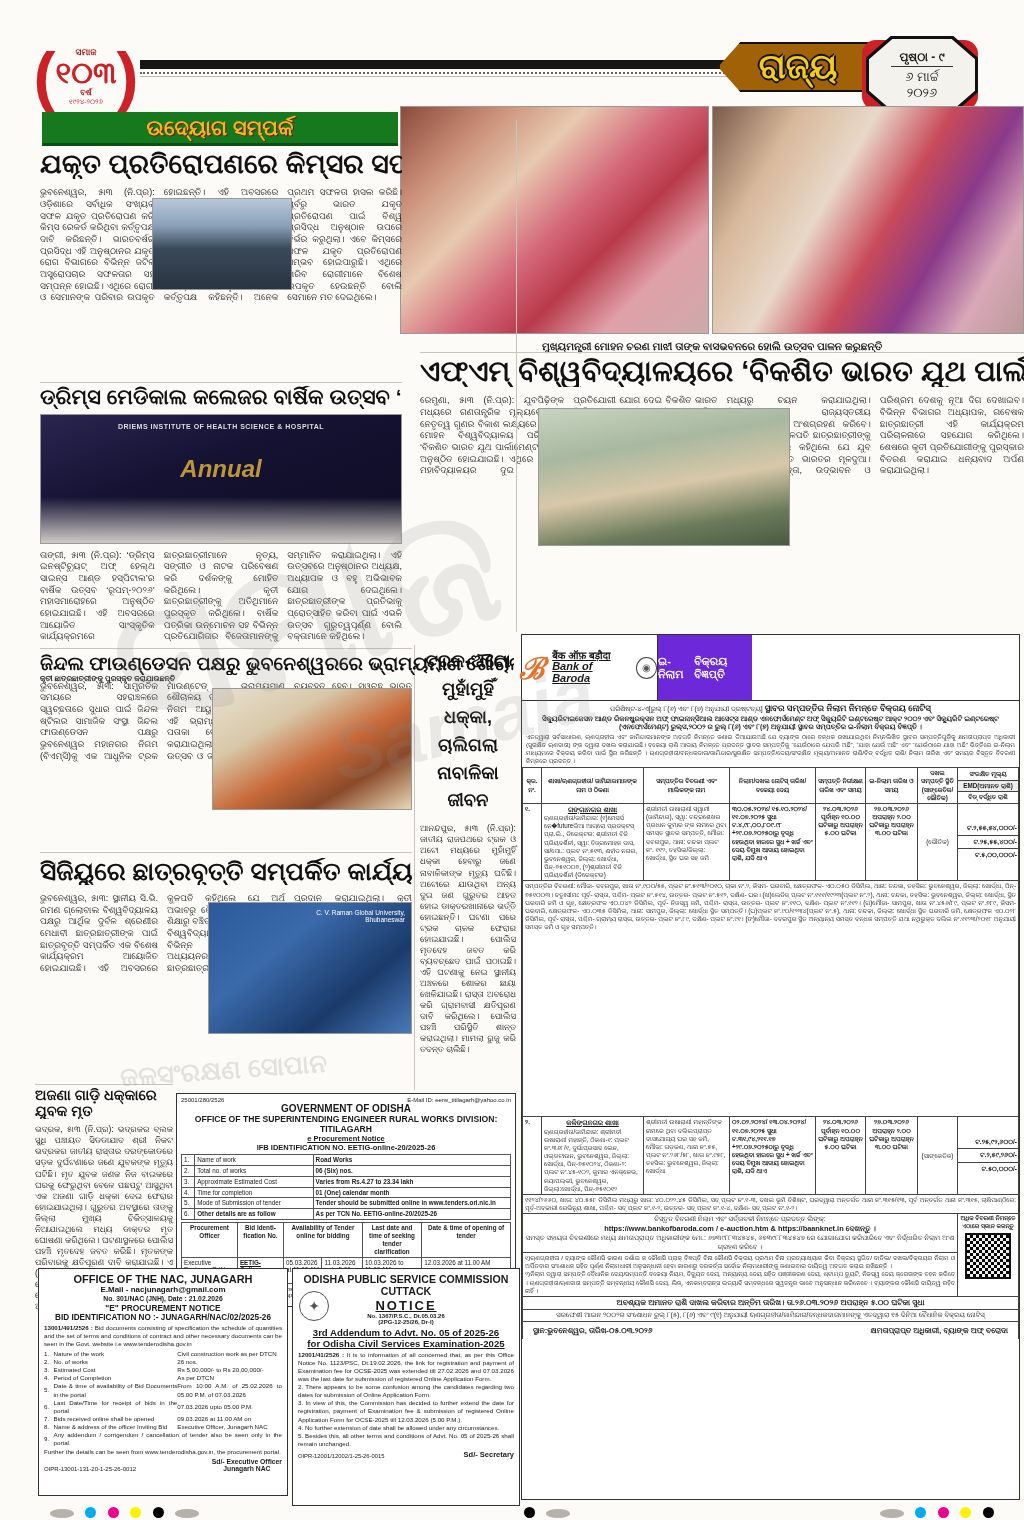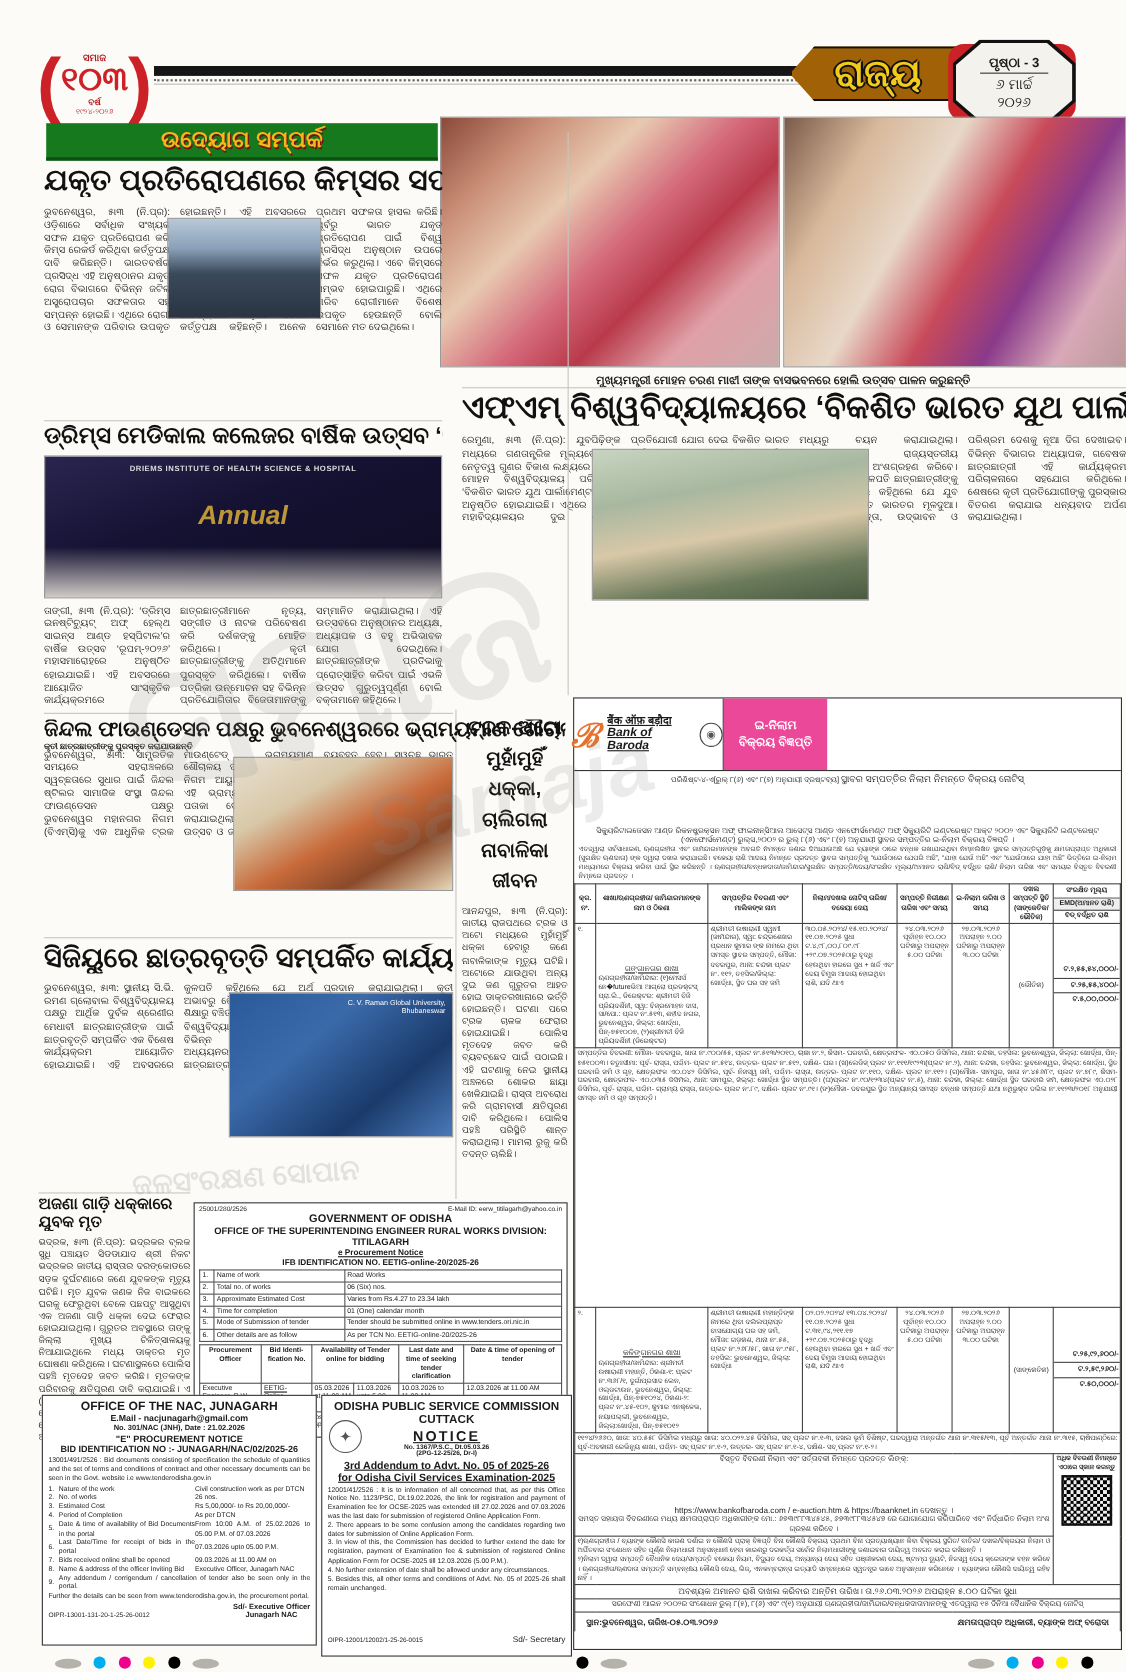--- a/index.html
+++ b/index.html
@@ -20,21 +20,21 @@
   table { border-collapse:collapse; width:100%; }
   .nt td, .nt th { border:1px solid #555; padding:1px 2px; vertical-align:top; font-size:6.3px; line-height:1.25; }
   .bank-tbl td, .bank-tbl th { border:1px solid #444; padding:1px 2px; vertical-align:top; font-size:6.3px; line-height:1.3; }
   .bank-tbl th { text-align:center; font-weight:bold; vertical-align:middle; }
   .amt { border-bottom:1px solid #444; text-align:right; font-weight:bold; padding:2px 1px; font-size:6.6px; white-space:nowrap; }
   .amt:last-child { border-bottom:none; }
   .wm { position:absolute; color:#8a8a8a; opacity:0.16; pointer-events:none; font-weight:bold; z-index:5; }
   .regdot { width:11px; height:11px; border-radius:50%; display:inline-block; margin-right:7px; }
   .regell { width:24px; height:9px; border-radius:50%; background:#b5b2ac; display:inline-block; margin-right:7px; }
   .u { text-decoration:underline; }
-  .b { font-weight:normal;margin-top:36px; }
+  .b { font-weight:bold; }
   .small6 { font-size:6.2px; line-height:1.3; text-align:justify; }
   .qr { width:46px; height:46px; border:2px solid #111; background:
       repeating-linear-gradient(0deg,#111 0 3px,#fff 3px 6px),
       repeating-linear-gradient(90deg,#111 0 3px,#fff 3px 6px);
       background-blend-mode:difference; }
 </style>
 </head>
 <body>
 
 <div id="page">
@@ -54,21 +54,21 @@
   <div class="abs" style="left:140px;top:72px;width:600px;border-top:2px dotted #666;"></div>
   <div class="abs" style="left:140px;top:76px;width:600px;border-top:1px solid #bbb;"></div>
 
   <div class="abs" style="left:718px;top:42px;width:160px;height:50px;background:#a16207;border:2px solid #111;clip-path:polygon(0 50%,14% 0,100% 0,100% 100%,14% 100%);display:flex;align-items:center;justify-content:center;">
     <span style="font-size:34px;font-weight:bold;color:#f2cb1d;text-shadow:-2px 0 #111,2px 0 #111,0 -2px #111,0 2px #111,-1px -1px #111,1px 1px #111;">ରାଜ୍ୟ</span>
   </div>
   <div class="abs" style="left:862px;top:40px;width:26px;height:70px;background:#cc2127;border-radius:14px 0 0 14px;"></div>
   <div class="abs" style="left:952px;top:40px;width:26px;height:70px;background:#cc2127;border-radius:0 14px 14px 0;"></div>
   <div class="abs" style="left:866px;top:36px;width:112px;height:78px;background:#111;clip-path:polygon(22% 0,78% 0,100% 28%,100% 72%,78% 100%,22% 100%,0 72%,0 28%);display:flex;align-items:center;justify-content:center;">
     <div style="width:106px;height:72px;background:#f4f2ec;clip-path:polygon(22% 0,78% 0,100% 28%,100% 72%,78% 100%,22% 100%,0 72%,0 28%);display:flex;flex-direction:column;align-items:center;justify-content:center;">
-      <span style="font-size:12px;font-weight:bold;border-bottom:1px solid #333;padding:0 8px 2px;">ପୃଷ୍ଠା - 3</span>
+      <span style="font-size:12px;font-weight:bold;border-bottom:1px solid #333;padding:0 8px 2px;">ପୃଷ୍ଠା - ୯</span>
       <span style="font-size:13px;margin-top:2px;">୬ ମାର୍ଚ୍ଚ</span>
       <span style="font-size:13px;">୨୦୨୬</span>
     </div>
   </div>
 
   <div class="abs" style="left:42px;top:112px;width:356px;height:34px;background:#16791d;border-bottom:3px solid #0c4f10;display:flex;align-items:center;justify-content:center;">
     <span style="font-size:21px;font-weight:bold;color:#f7b61c;text-shadow:1px 1px 0 #7a1010;">ଉଦ୍ୟୋଗ ସମ୍ପର୍କ</span>
   </div>
 
   <div class="abs photo" style="left:400px;top:106px;width:309px;height:228px;background:linear-gradient(135deg,#8a4a3a 0%,#c98d76 18%,#e8c9b0 35%,#d4687a 52%,#b83a4a 65%,#e0a0a8 80%,#caa 100%);"></div>
@@ -301,21 +301,21 @@
   <div class="abs notice" style="left:521px;top:634px;width:499px;height:866px;padding:0;">
     <div style="display:flex;border-bottom:1.5px solid #333;height:66px;">
       <div style="width:136px;border-right:1.5px solid #333;display:flex;align-items:center;justify-content:center;gap:5px;">
         <span style="font-size:30px;font-weight:bold;color:#e8702a;transform:skewX(-12deg);">ℬ</span>
         <span style="display:flex;flex-direction:column;line-height:1.05;text-decoration:underline;">
           <span style="font-size:10px;font-weight:bold;">बैंक ऑफ़ बड़ौदा</span>
           <span style="font-size:11px;font-weight:bold;font-style:italic;">Bank of Baroda</span>
         </span>
         <span style="width:22px;height:22px;border:1.5px solid #444;border-radius:50%;display:inline-flex;align-items:center;justify-content:center;font-size:10px;color:#555;">◉</span>
       </div>
-      <div style="width:94px;background:#ec4899;color:#fff;display:flex;flex-direction:column;align-items:center;justify-content:center;gap:3px;">
+      <div style="width:94px;background:#6d28d9;color:#fff;display:flex;flex-direction:row;align-items:center;justify-content:center;gap:3px;">
         <span style="font-size:11px;font-weight:bold;">ଇ-ନିଲାମ</span>
         <span style="font-size:11px;font-weight:bold;">ବିକ୍ରୟ ବିଜ୍ଞପ୍ତି</span>
       </div>
     </div>
     <div style="text-align:center;font-size:6.8px;padding:2px 4px 0;">
       <span>ପରିଶିଷ୍ଟ-୪-ଏ[ରୁଲ୍ ୮(୬) ଏବଂ ୮(୭) ଅନୁଯାୟୀ ଦ୍ରଷ୍ଟବ୍ୟ]</span>
       <span class="b" style="font-size:8.6px;">ସ୍ଥାବର ସମ୍ପତ୍ତିର ନିଲାମ ନିମନ୍ତେ ବିକ୍ରୟ ନୋଟିସ୍</span>
     </div>
     <div class="b" style="text-align:center;font-size:7px;padding:1px 6px;">ସିକ୍ୟୁରିଟାଇଜେସନ ଆଣ୍ଡ ରିକନଷ୍ଟ୍ରକ୍ସନ ଅଫ୍ ଫାଇନାନ୍ସିଆଲ ଆସେଟ୍ସ ଆଣ୍ଡ ଏନଫୋର୍ସମେଣ୍ଟ ଅଫ୍ ସିକ୍ୟୁରିଟି ଇଣ୍ଟରେଷ୍ଟ ଆକ୍ଟ ୨୦୦୨ ଏବଂ ସିକ୍ୟୁରିଟି ଇଣ୍ଟରେଷ୍ଟ (ଏନଫୋର୍ସମେଣ୍ଟ) ରୁଲ୍ସ,୨୦୦୨ ର ରୁଲ୍ ୮(୬) ଏବଂ ୮(୭) ଅନୁଯାୟୀ ସ୍ଥାବର ସମ୍ପତ୍ତିର ଇ-ନିଲାମ ବିକ୍ରୟ ବିଜ୍ଞପ୍ତି ।</div>
     <div class="small6" style="padding:1px 4px 2px;">ଏତଦ୍ଦ୍ୱାରା ସର୍ବସାଧାରଣ, ଋଣଗ୍ରହୀତା ଏବଂ ଜାମିନ୍ଦାରମାନଙ୍କ ଅବଗତି ନିମନ୍ତେ ଜଣାଇ ଦିଆଯାଉଅଛି ଯେ ବ୍ୟାଙ୍କ ଠାରେ ବନ୍ଧକ ରଖାଯାଇଥିବା ନିମ୍ନଲିଖିତ ସ୍ଥାବର ସମ୍ପତ୍ତିଗୁଡ଼ିକୁ କ୍ଷମତାପ୍ରାପ୍ତ ଅଧିକାରୀ (ସୁରକ୍ଷିତ ଋଣଦାତା) ଙ୍କ ଦ୍ୱାରା ଦଖଲ କରାଯାଇଛି। ବକେୟା ରାଶି ଆଦାୟ ନିମନ୍ତେ ପ୍ରଦତ୍ତ ସ୍ଥାବର ସମ୍ପତ୍ତିକୁ “ଯେଉଁଠାରେ ଯେପରି ଅଛି”, “ଯାହା ଯେଉଁ ଅଛି” ଏବଂ “ଯେଉଁଠାରେ ଯାହା ଅଛି” ଭିତ୍ତିରେ ଇ-ନିଲାମ ମାଧ୍ୟମରେ ବିକ୍ରୟ କରିବା ପାଇଁ ସ୍ଥିର କରିଛନ୍ତି । ଋଣଗ୍ରହୀତା/ବନ୍ଧକଦାତା/ଜାମିନ୍ଦାର/ସୁରକ୍ଷିତ ସମ୍ପତ୍ତି/ଦେୟ/ସଂରକ୍ଷିତ ମୂଲ୍ୟ/ଅମାନତ ରାଶି/ବିଡ୍ ବର୍ଦ୍ଧିତ ରାଶି/ ନିଲାମ ତାରିଖ ଏବଂ ସମୟର ବିସ୍ତୃତ ବିବରଣୀ ନିମ୍ନରେ ପ୍ରଦତ୍ତ ।</div>

